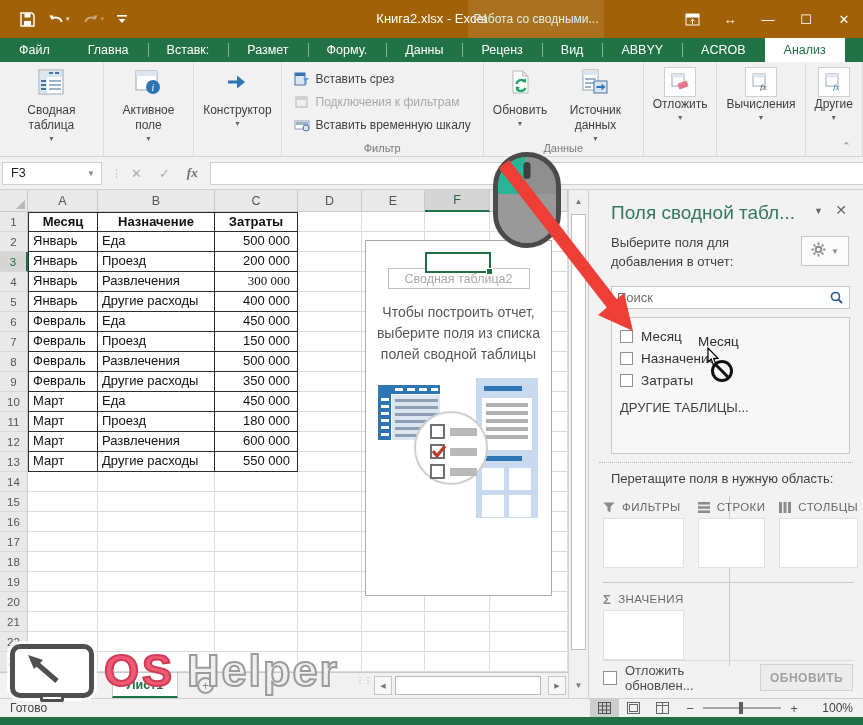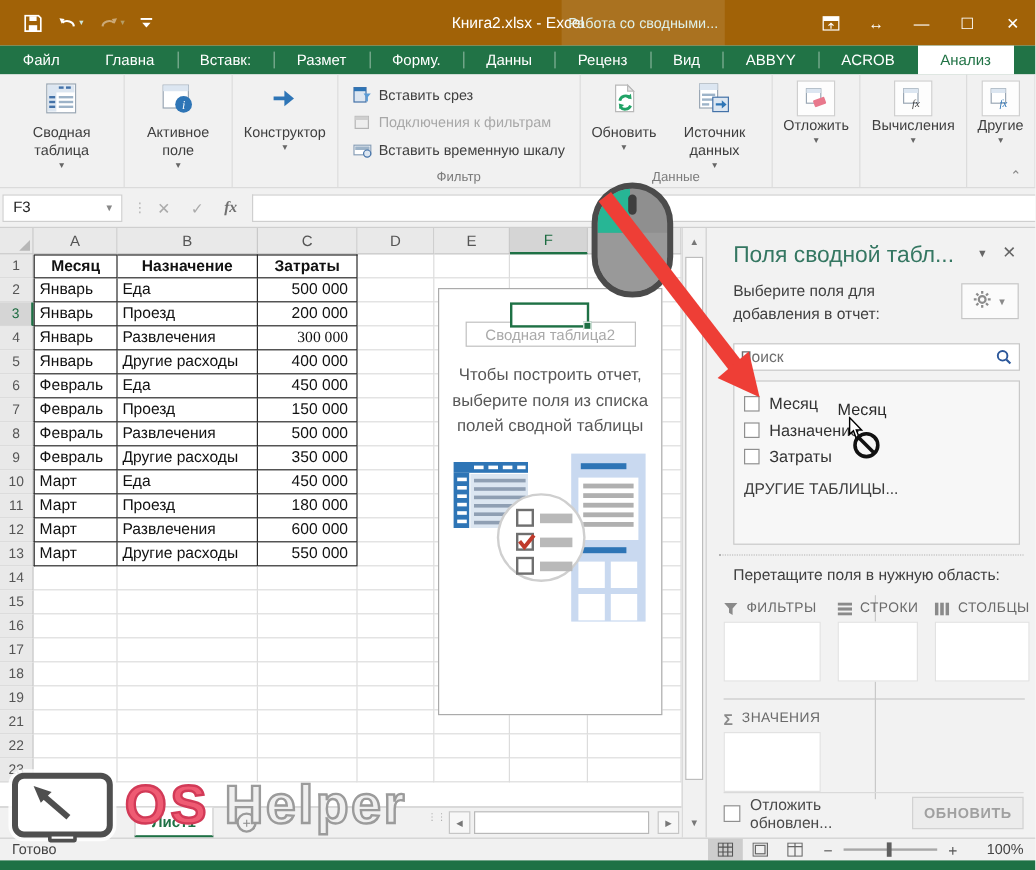--- a/index.html
+++ b/index.html
@@ -620,20 +620,30 @@
           <div class="gc" style="width: 70px;"></div>
           <div class="gc" style="width: 117px;"></div>
           <div class="gc" style="width: 83px;"></div>
           <div class="gc" style="width: 64px;"></div>
           <div class="gc" style="width: 63px;"></div>
           <div class="gc" style="width: 65px;"></div>
           <div class="gc" style="width: 78px;"></div>
         </div>
         <div class="grow">
           <div class="rh">19</div>
+          <div class="gc" style="width: 70px;"></div>
+          <div class="gc" style="width: 117px;"></div>
+          <div class="gc" style="width: 83px;"></div>
+          <div class="gc" style="width: 64px;"></div>
+          <div class="gc" style="width: 63px;"></div>
+          <div class="gc" style="width: 65px;"></div>
+          <div class="gc" style="width: 78px;"></div>
+        </div>
+        <div class="grow">
+          <div class="rh">20</div>
           <div class="gc" style="width: 70px;"></div>
           <div class="gc" style="width: 117px;"></div>
           <div class="gc" style="width: 83px;"></div>
           <div class="gc" style="width: 64px;"></div>
           <div class="gc" style="width: 63px;"></div>
           <div class="gc" style="width: 65px;"></div>
           <div class="gc" style="width: 78px;"></div>
         </div>
         <div class="grow">
           <div class="rh">21</div>

